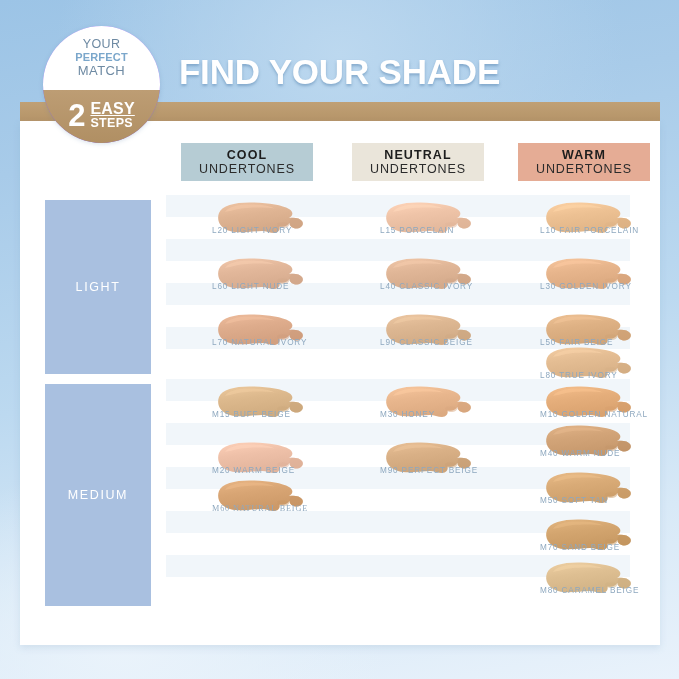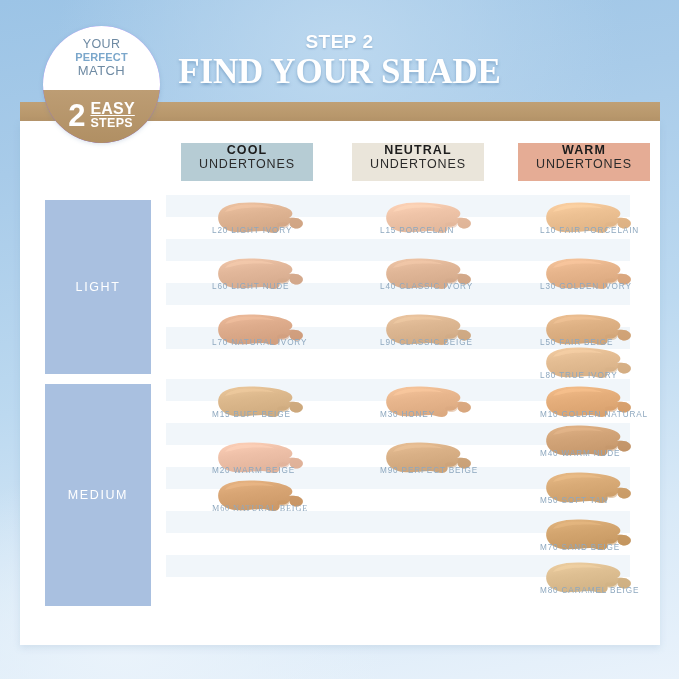--- a/index.html
+++ b/index.html
@@ -17,21 +17,20 @@
   #header { position:absolute; left:0; top:0; width:679px; height:120px; }
   #step-label {
     position:absolute; left:0; top:31px; width:679px; text-align:center;
     font-size:19px; font-weight:700; letter-spacing:.5px; color:#ffffff;
     text-shadow:0 1px 2px rgba(90,130,170,.45);
   }
   #main-title {
     position:absolute; left:0; top:52px; width:679px; text-align:center;
     font-size:35px; font-weight:700; letter-spacing:-.2px; color:#ffffff;
     text-shadow:0 2px 3px rgba(80,125,170,.5);
-    font-family:Liberation Serif, serif;
   }
 
   
   #tan-bar {
     position:absolute; left:20px; top:102px; width:640px; height:19px;
     background:linear-gradient(180deg,#c0a075 0%,#b59468 100%);
   }
   #card {
     position:absolute; left:20px; top:121px; width:640px; height:524px;
     background:#ffffff; box-shadow:0 3px 7px rgba(110,150,185,.18);
@@ -59,21 +58,21 @@
   .bg-perf  { font-size:11px; color:#7ba7cb; font-weight:700; letter-spacing:.2px; }
   .bg-match { font-size:13px; color:#6e8aa3; letter-spacing:.4px; }
   #badge-num { font-size:31px; font-weight:700; color:#ffffff; line-height:1; }
   #badge-words { display:flex; flex-direction:column; line-height:1.02; padding-top:1px; }
   .bg-easy  { font-size:16px; font-weight:700; color:#ffffff; letter-spacing:.2px;text-decoration:underline; }
   .bg-steps { font-size:12.5px; font-weight:700; color:#ffffff; letter-spacing:.3px; }
 
   
   .ut-head {
     position:absolute; top:143px; width:132px; height:38px;
-    display:flex; flex-direction:column; align-items:center; justify-content:flex-start;
+    display:flex; flex-direction:column; align-items:center; justify-content:center;
     line-height:1.12;
   }
   .ut-head .ut-name { font-size:12.5px; font-weight:700; color:#1d1d1d; letter-spacing:1.1px; }
   .ut-head .ut-sub  { font-size:12.5px; font-weight:400; color:#2b2b2b; letter-spacing:.9px; }
   #ut-cool    { left:181px; background:#b6ccd4; }
   #ut-neutral { left:352px; background:#eae5da; }
   #ut-warm    { left:518px; background:#e5ac95; }
 
   
   .cat-block {
@@ -100,21 +99,20 @@
     font-size:8.2px; color:#8ea8bf; letter-spacing:.85px; white-space:nowrap;
   }
   .col-cool    .shade-label { left:2px; }
   .col-neutral .shade-label { left:2px; }
   .col-warm    .shade-label { left:2px; }
 </style>
 </head>
 <body>
 
 <div id="header">
-  <div id="step-label">STEP 2</div>
   <div id="main-title">FIND YOUR SHADE</div>
 </div>
 
 <div id="tan-bar"></div>
 <div id="card"></div>
 
 <div id="chart-layer">
     <div class="stripe on" style="top: 195px;"></div>
     <div class="stripe off" style="top: 217px;"></div>
     <div class="stripe on" style="top: 239px;"></div>

